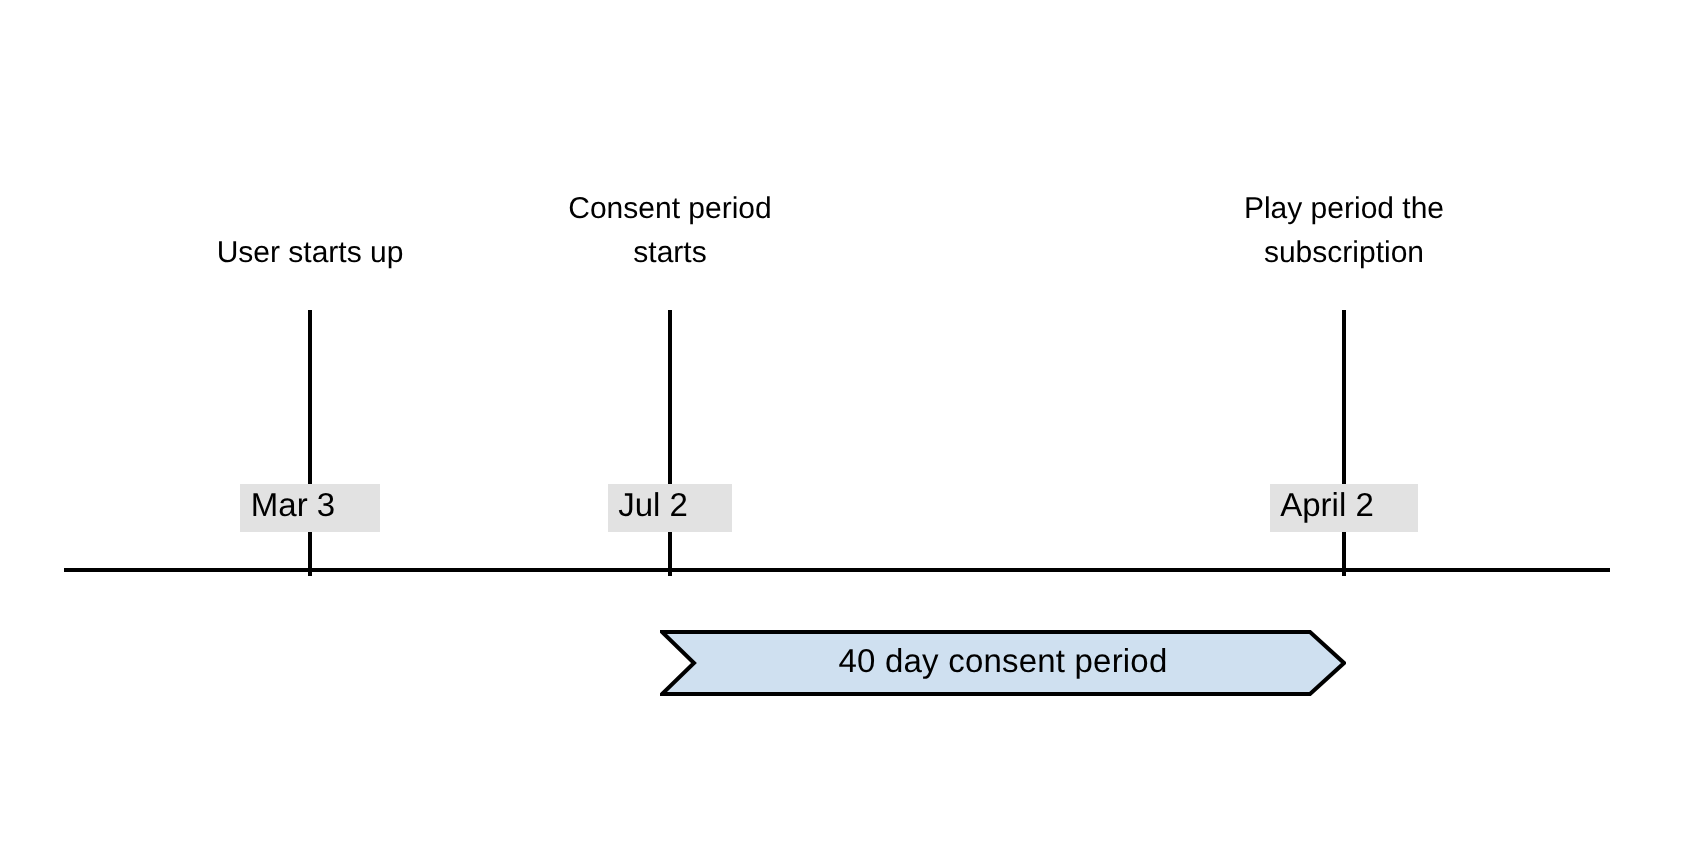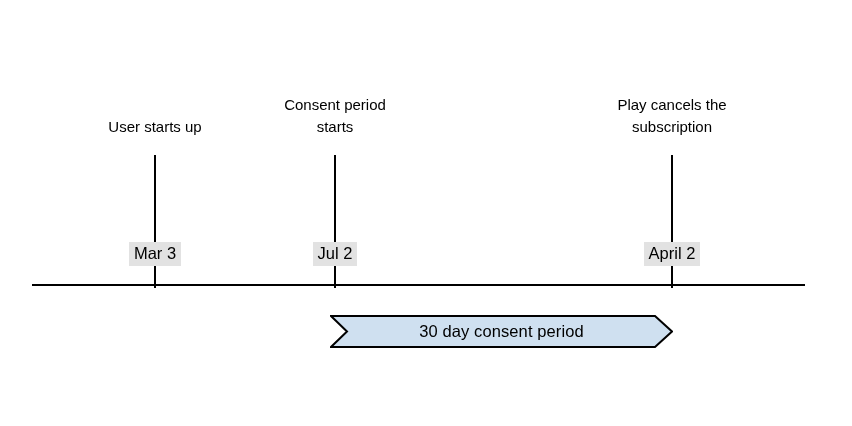--- a/index.html
+++ b/index.html
@@ -67,21 +67,21 @@
     top: 242px;
     text-align: center;
     z-index: 2;
   }
   .date-chip span {
     display: inline-block;
     background: #e2e2e2;
     color: #000000;
     font-size: 16.5px;
     line-height: 21px;
-    padding: 1px 5px 2px 5px;
+    padding: 1px 22px 2px 5px;
   }
 
   
   .period-banner {
     position: absolute;
     left: 330px;
     top: 315px;
     width: 343px;
     height: 33px;
   }
@@ -122,28 +122,28 @@
   <div class="milestone" style="left:335px;">
     <div class="milestone-caption caption-2line">Consent period
 starts</div>
     <div class="tick-line"></div>
     <div class="date-chip">
       <span>Jul 2</span>
     </div>
   </div>
 
   <div class="milestone" style="left:672px;">
-    <div class="milestone-caption caption-2line">Play cancels the
+    <div class="milestone-caption caption-2line">Play period the
 subscription</div>
     <div class="tick-line"></div>
     <div class="date-chip">
       <span>April 2</span>
     </div>
   </div>
 
   <div class="period-banner">
     <svg viewBox="0 0 343 33" xmlns="http://www.w3.org/2000/svg">
       <polygon points="1,1 325,1 342,16.5 325,32 1,32 17,16.5" fill="#cfe0f0" stroke="#000000" stroke-width="2" stroke-linejoin="miter"></polygon>
     </svg>
-    <div class="period-banner-label">30 day consent period</div>
+    <div class="period-banner-label">40 day consent period</div>
   </div>
 
 </div>
 
 </body></html>

